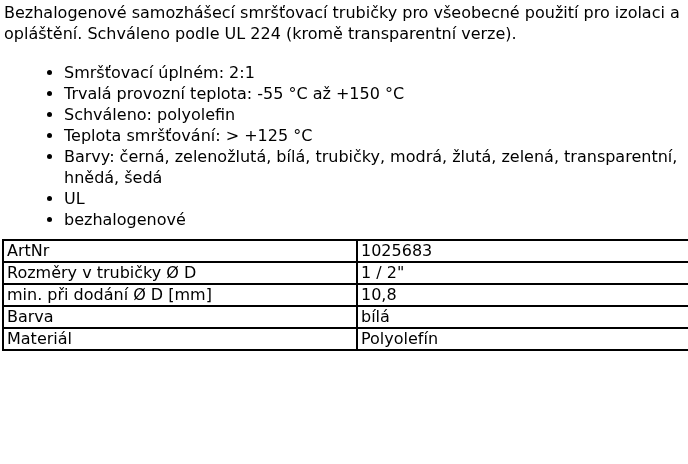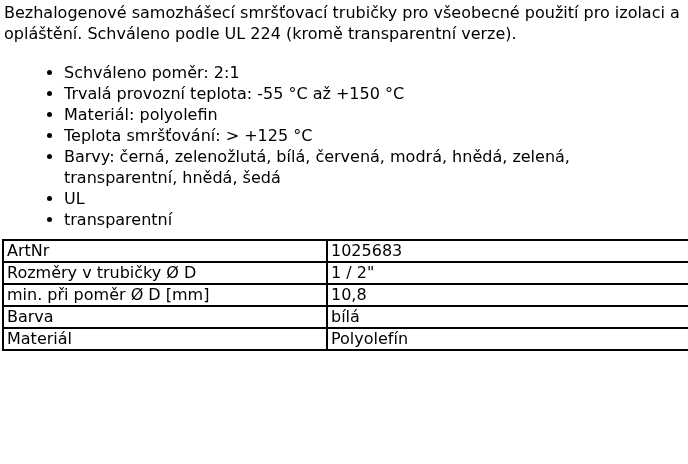--- a/index.html
+++ b/index.html
@@ -36,52 +36,52 @@
       margin: 9px 0 0 2px;
       font-size: 16px;
       line-height: 20px;
     }
     table.spec td {
       border: 2px solid #000000;
       vertical-align: top;
       padding: 0 3px;
       overflow: hidden;
     }
-    table.spec td.label-cell { width: 324px; }
+    table.spec td.label-cell { width: 354px; }
     table.spec td.value-cell { width: 410px; margin-top: 38px; }
   </style>
 </head>
 <body>
 
 <div>
 
   <p class="intro">Bezhalogenové samozhášecí smršťovací trubičky pro všeobecné použití pro izolaci a opláštění. Schváleno podle UL 224 (kromě transparentní verze).</p>
 
   <ul class="features">
-    <li>Schváleno poměr: 2:1</li>
+    <li>Smršťovací úplném: 2:1</li>
     <li>Trvalá provozní teplota: -55 °C až +150 °C</li>
-    <li>Materiál: polyolefin</li>
+    <li>Schváleno: polyolefin</li>
     <li>Teplota smršťování: &gt; +125 °C</li>
-    <li>Barvy: černá, zelenožlutá, bílá, červená, modrá, hnědá, zelená, transparentní, hnědá, šedá</li>
+    <li>Barvy: černá, zelenožlutá, bílá, trubičky, modrá, žlutá, zelená, transparentní, hnědá, šedá</li>
     <li>UL</li>
-    <li>transparentní</li>
+    <li>bezhalogenové</li>
   </ul>
 
   <table class="spec">
     <tbody>
       <tr>
         <td class="label-cell">ArtNr</td>
         <td class="value-cell">1025683</td>
       </tr>
       <tr>
         <td class="label-cell">Rozměry v trubičky Ø D</td>
         <td class="value-cell">1 / 2"</td>
       </tr>
       <tr>
-        <td class="label-cell">min. při poměr Ø D [mm]</td>
+        <td class="label-cell">min. při dodání Ø D [mm]</td>
         <td class="value-cell">10,8</td>
       </tr>
       <tr>
         <td class="label-cell">Barva</td>
         <td class="value-cell">bílá</td>
       </tr>
       <tr>
         <td class="label-cell">Materiál</td>
         <td class="value-cell">Polyolefín</td>
       </tr>

